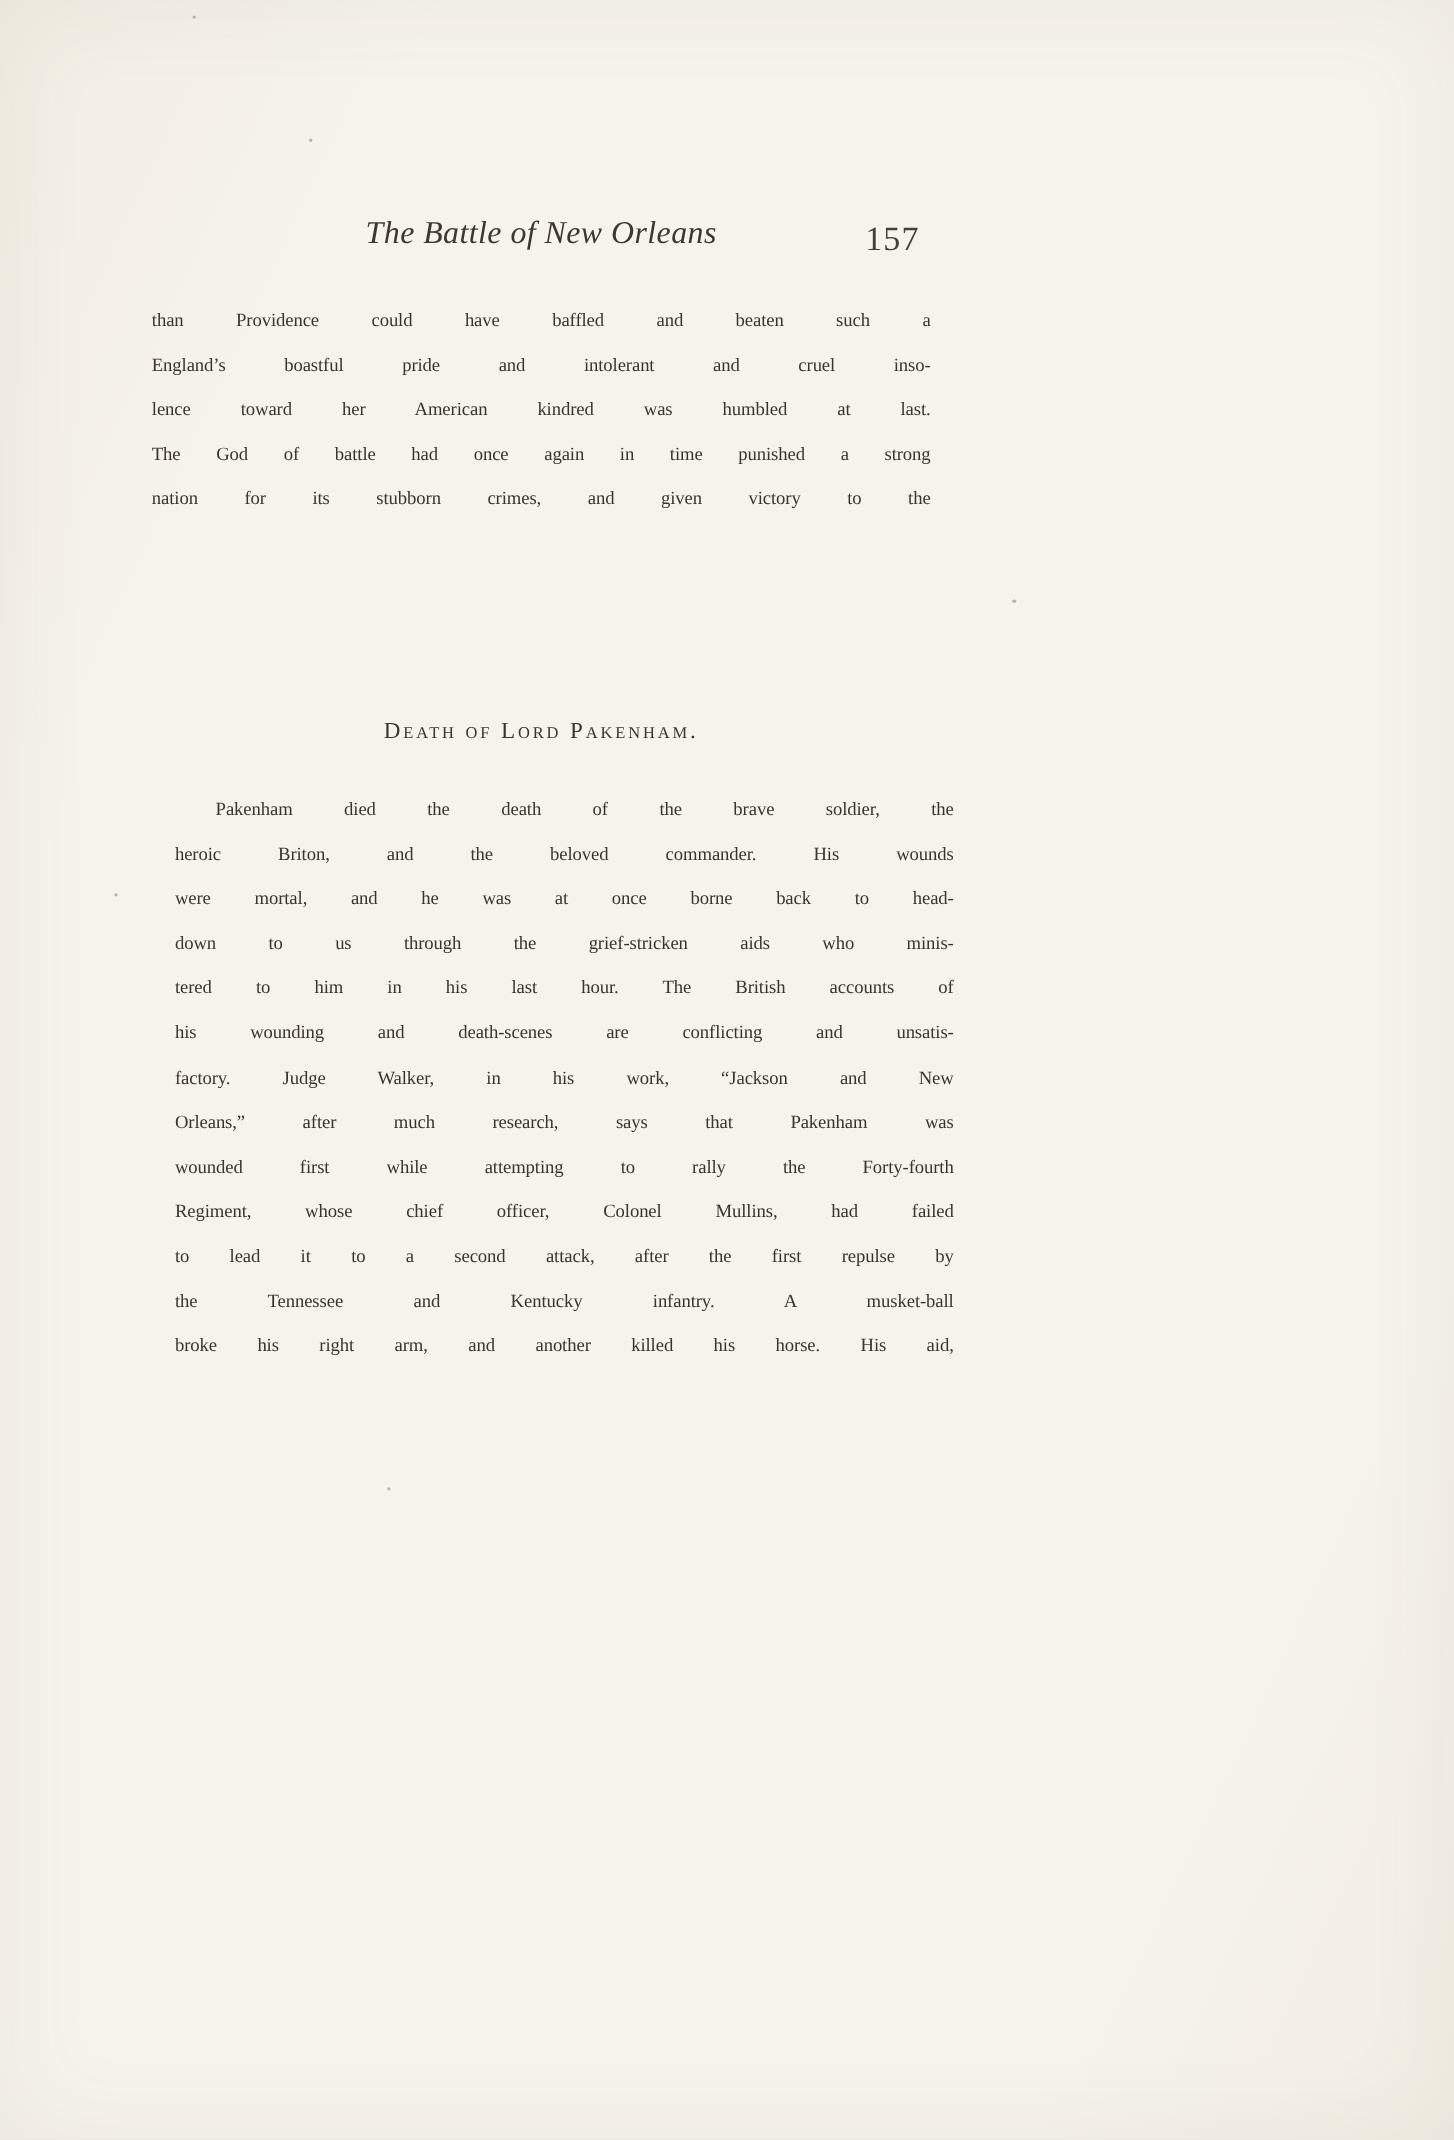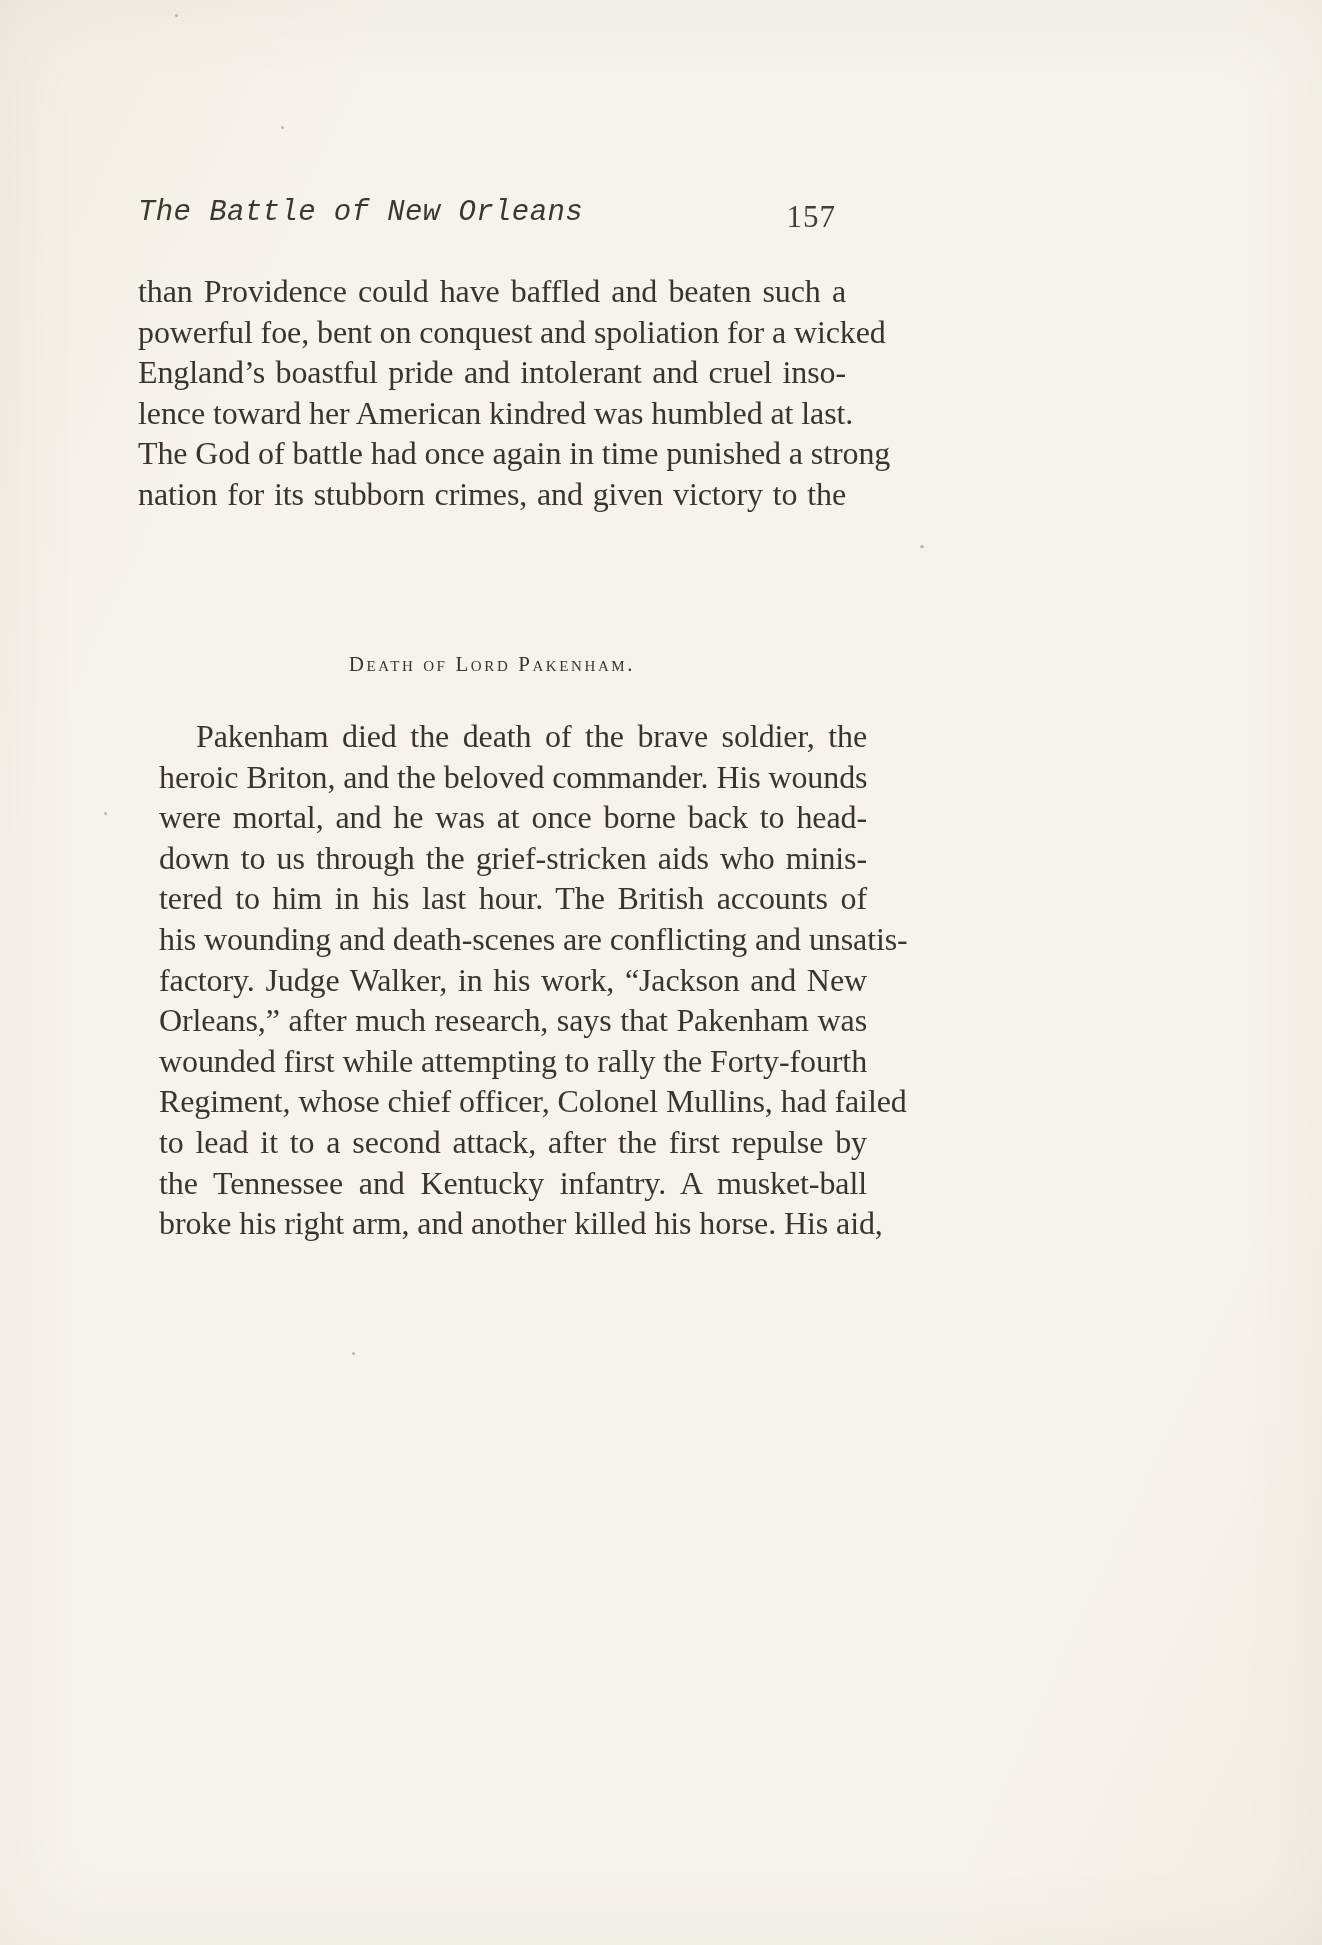--- a/index.html
+++ b/index.html
@@ -22,43 +22,43 @@
     position: absolute;
     left: 138px;
     top: 196px;
     width: 708px;
     height: 40px;
   }
   .book-title {
     position: absolute;
     left: 0;
     right: 0;
+    text-align: center;
     font-style: italic;
     font-size: 29px;
     letter-spacing: 0.4px;
     color: #3d372f;
-    font-family: Liberation Mono, monospace;
   }
   .page-number {
     position: absolute;
     right: 10px;
     top: 3px;
     font-size: 31px;
     letter-spacing: 1px;
     color: #453f37;
   }
   .paragraph {
     position: absolute;
     left: 138px;
     width: 708px;
   }
   .para-1 { top: 271px; }
   .para-2 { top: 716px; margin-left: 21px; }
   .text-line {
-    font-size: 32px;
+    font-size: 17px;
     line-height: 40.6px;
     height: 40.6px;
     letter-spacing: -0.1px;
     white-space: nowrap;
     text-align: justify;
     text-align-last: justify;
     text-justify: inter-word;
     color: #3a342d;
   }
   .text-line.indent {
@@ -87,21 +87,20 @@
 
 <div class="page">
 
   <div class="running-header">
     <div class="book-title">The Battle of New Orleans</div>
     <div class="page-number">157</div>
   </div>
 
   <div class="paragraph para-1">
     <div class="text-line">than Providence could have baffled and beaten such a</div>
-    <div class="text-line">powerful foe, bent on conquest and spoliation for a wicked</div>
     <div class="text-line">England’s boastful pride and intolerant and cruel inso-</div>
     <div class="text-line">lence toward her American kindred was humbled at last.</div>
     <div class="text-line">The God of battle had once again in time punished a strong</div>
     <div class="text-line">nation for its stubborn crimes, and given victory to the</div>
   </div>
 
   <div class="section-heading">Death of Lord Pakenham.</div>
 
   <div class="paragraph para-2">
     <div class="text-line indent">Pakenham died the death of the brave soldier, the</div>

